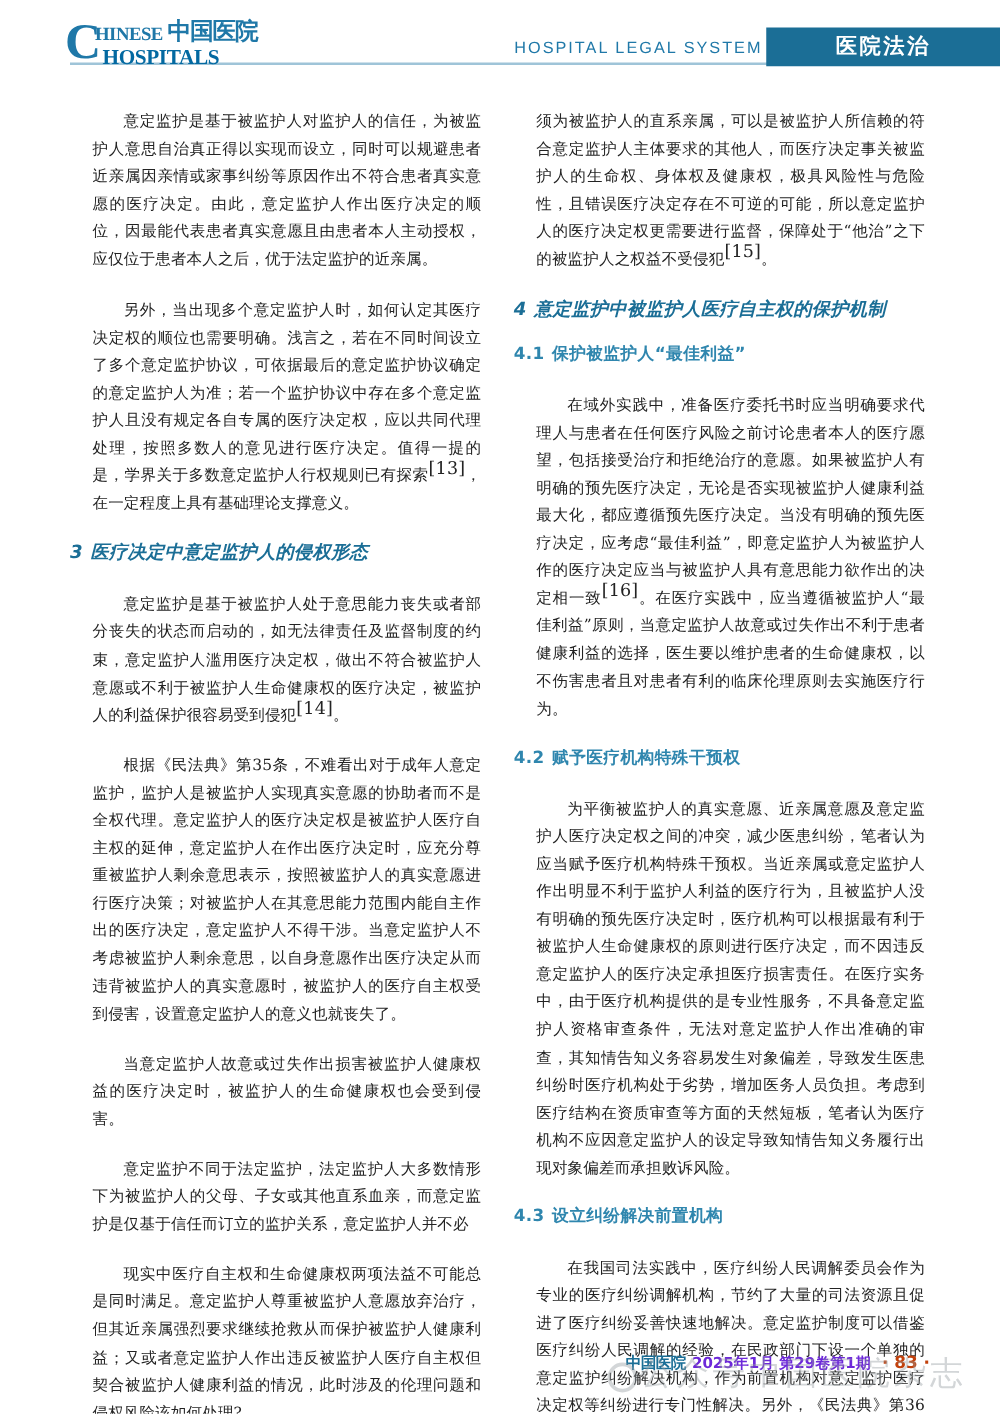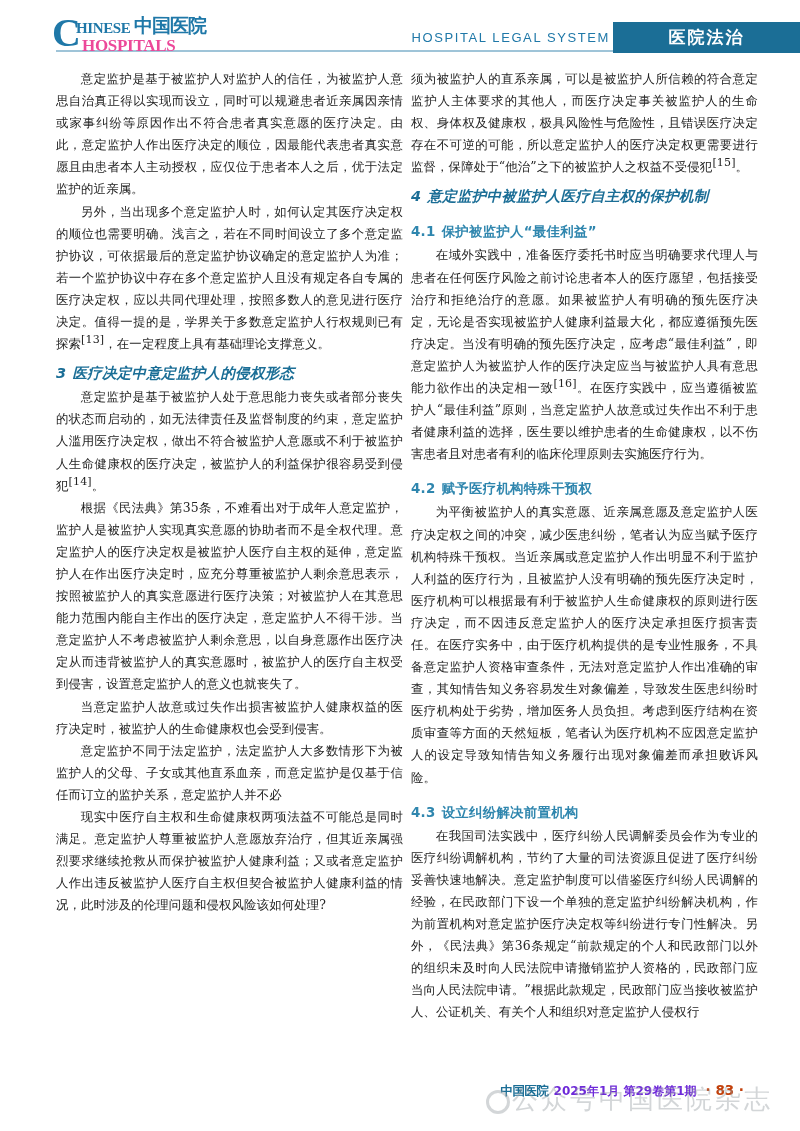--- a/index.html
+++ b/index.html
@@ -72,21 +72,21 @@
     line-height: 21px;
     letter-spacing: -1px;
   }
   .logo-hospitals {
     position: absolute;
     left: 30px;
     top: 24px;
     font-family: "Liberation Serif", serif;
     font-size: 17px;
     font-weight: bold;
-    color: #ec4899;
+    color: #0369a1;
     letter-spacing: -0.3px;
     line-height: 18px;
   }
   .header-en {
     position: absolute;
     right: 190px;
     top: 30px;
     font-family: "Liberation Sans", sans-serif;
     font-size: 13px;
     letter-spacing: 1.6px;
@@ -127,21 +127,21 @@
   .col {
     position: absolute;
     top: 0;
     width: 347px;
     height: 1005px;
   }
   .col-left  { left: 56px;  }
   .col-right { left: 411px; }
 
   p.body-text {
-    margin: 0;
+    margin: 18px;
     font-family: "DejaVu Serif", "Liberation Serif", serif;
     font-size: 12.4px;
     line-height: 22.1px;
     text-align: justify;
     text-justify: inter-ideograph;
     color: #232323;
     letter-spacing: 0.15px;
   }
   p.indent { text-indent: 2em; }
 
@@ -160,21 +160,21 @@
     font-family: "DejaVu Sans", sans-serif;
     font-size: 13.4px;
     font-weight: bold;
     color: #2f86ae;
     line-height: 22px;
     letter-spacing: 0.3px;
   }
   .sec-num { margin-right: 6px; }
 
   sup.ref {
-    font-size: 11px;
+    font-size: 14px;
     vertical-align: super;
     line-height: 0;
   }
 
   
   .page-footer {
     position: absolute;
     left: 0;
     top: 1082px;
     width: 800px;

